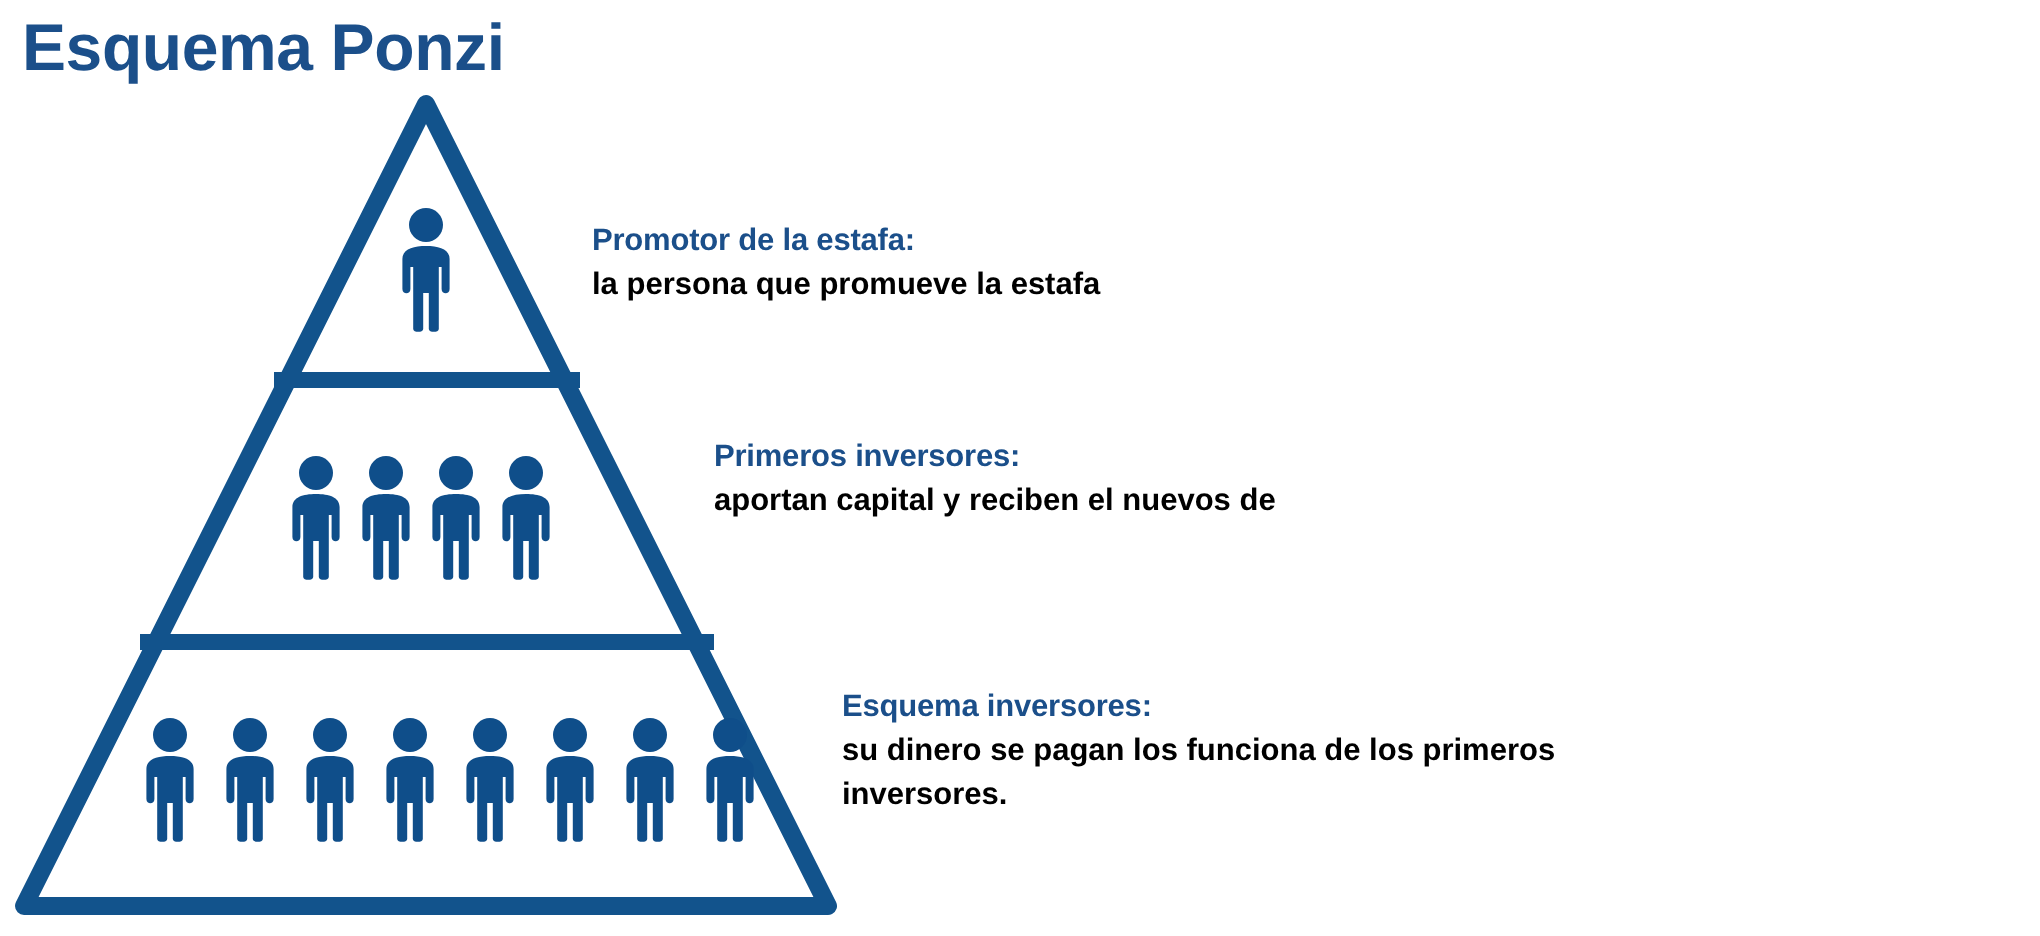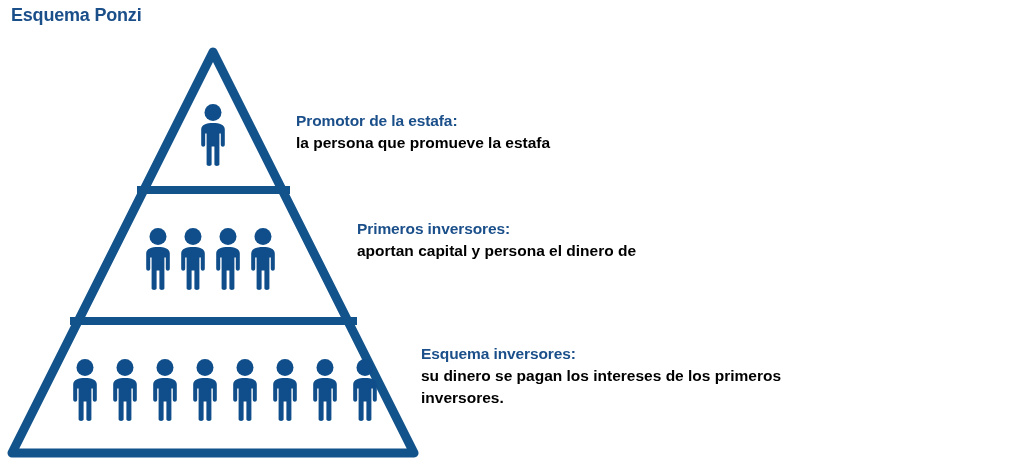--- a/index.html
+++ b/index.html
@@ -13,21 +13,21 @@
     position: relative;
     overflow: hidden;
     font-family: "Liberation Sans", sans-serif;
     -webkit-font-smoothing: antialiased;
   }
 
   #page-title {
     position: absolute;
     left: 11px;
     top: 5px;
-    font-size: 18px;
+    font-size: 33px;
     font-weight: bold;
     color: #1b4f8a;
     letter-spacing: -0.2px;
     white-space: nowrap;
   }
 
   #pyramid-svg {
     position: absolute;
     left: 0;
     top: 0;
@@ -118,20 +118,20 @@
   </g>
 </svg>
 
 <div class="callout" id="callout-0">
   <span class="callout-heading">Promotor de la estafa:</span>
   <span class="callout-line">la persona que promueve la estafa</span>
 </div>
 
 <div class="callout" id="callout-1">
   <span class="callout-heading">Primeros inversores:</span>
-  <span class="callout-line">aportan capital y persona el dinero de</span>
+  <span class="callout-line">aportan capital y reciben el nuevos de</span>
 </div>
 
 <div class="callout" id="callout-2">
   <span class="callout-heading">Esquema inversores:</span>
-  <span class="callout-line">su dinero se pagan los intereses de los primeros</span>
+  <span class="callout-line">su dinero se pagan los funciona de los primeros</span>
   <span class="callout-line">inversores.</span>
 </div>
 
 </body></html>

